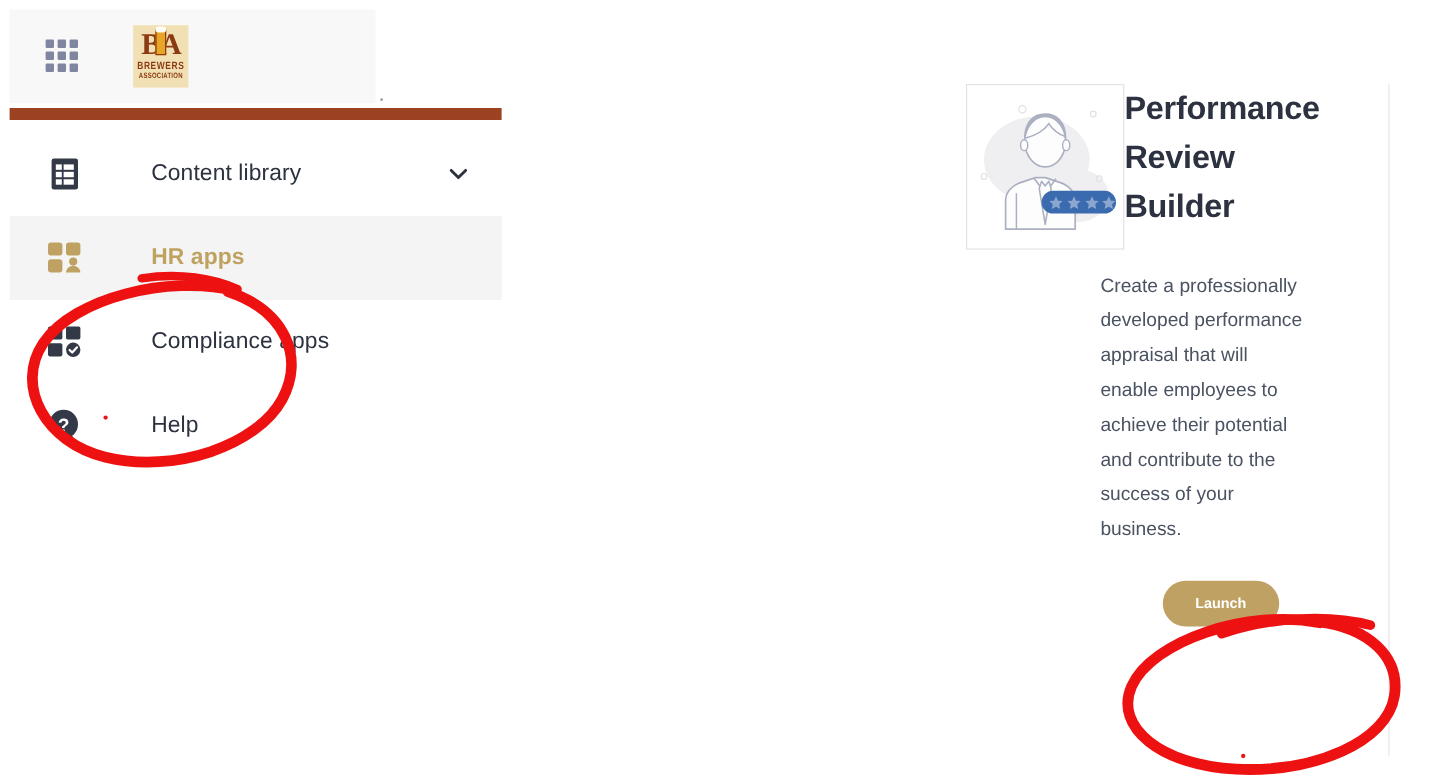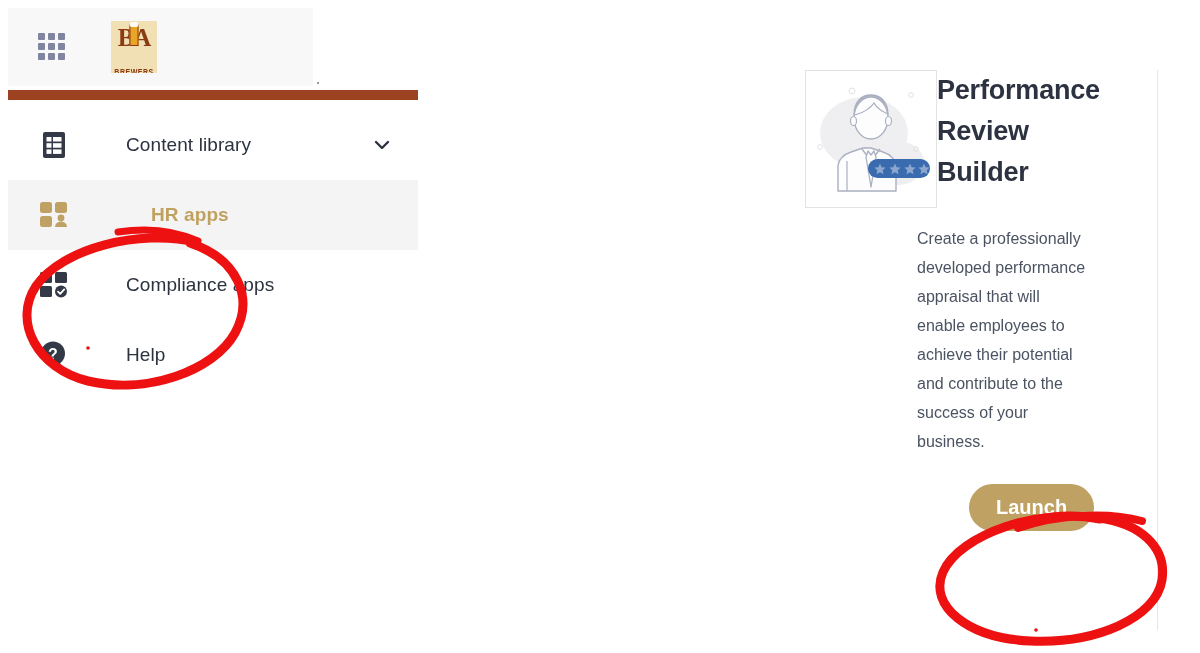--- a/index.html
+++ b/index.html
@@ -19,21 +19,21 @@
     background: #f8f8f8; display: flex; align-items: center;
   }
   .waffle { margin-left: 30px; width: 28px; height: 28px;
     display: grid; grid-template-columns: repeat(3, 7px); grid-template-rows: repeat(3, 7px);
     gap: 3px; }
   .waffle i { display: block; width: 7px; height: 7px; background: #8086a0; border-radius: 1px; }
 
   .brand-logo {
     margin-left: 45px; width: 46px; height: 52px;
     background: #f2e0b5; position: relative; overflow: hidden;
-    display: flex; flex-direction: column; align-items: center; justify-content: flex-start; gap: 16px;
+    display: flex; flex-direction: column; align-items: center; justify-content: flex-start;
   }
   .brand-ba { font-family: "Liberation Serif", serif; font-weight: bold;
     font-size: 25px; color: #8c3a12; line-height: 1; margin-top: 4px; letter-spacing: -1px;
     position: relative; }
   .brand-glass { position: absolute; left: 50%; top: 3px; transform: translateX(-50%);
     width: 9px; height: 22px; background: #e8a526; border: 1px solid #8c3a12; }
   .brand-glass::before { content: ""; position: absolute; left: -1px; top: -3px;
     width: 9px; height: 5px; background: #fdfbf2; border-radius: 3px; }
   .brand-sub1 { font-family: "Liberation Sans", sans-serif; font-size: 7px; font-weight: bold;
     color: #8c3a12; letter-spacing: 0.5px; margin-top: 2px; transform: scaleY(1.25); }
@@ -42,42 +42,42 @@
   .brand-dot { position: absolute; right: -6px; bottom: 2px; width: 2px; height: 2px; background: #999; }
 
   .brown-rule { position: absolute; left: 0; top: 90px; width: 410px; height: 10px;
     background: #9c4221; }
 
   .nav-list { position: absolute; left: 0; top: 110px; width: 410px; }
   .nav-item {
     position: relative; display: flex; align-items: center;
     height: 70px; padding-left: 26px; cursor: pointer;
   }
-  .nav-item.active { background: #f4f4f4; gap: 25px; }
+  .nav-item.active { background: #f4f4f4; }
   .nav-ico { width: 40px; flex: 0 0 40px; display: flex; align-items: center; justify-content: center; }
   .nav-label { margin-left: 52px; font-size: 19px; color: #2c3240; letter-spacing: .1px; }
   .nav-item.active .nav-label { color: #bfa160; font-weight: bold; }
   .chev { position: absolute; right: 30px; top: 50%; transform: translateY(-50%);
     width: 14px; height: 14px; }
 
   
   .app-card { position: absolute; left: 805px; top: 70px; width: 352px; }
   .card-row { display: flex; }
   .thumb { width: 132px; height: 138px; flex: 0 0 132px;
     background: #ffffff; border: 1px solid #e3e3e3; }
   .card-title { font-size: 27px; line-height: 41px; font-weight: bold;
     color: #2c3240; width: 175px; letter-spacing: -0.2px; }
   .card-desc { width: 175px; margin-left: 112px; margin-top: 16px;
     font-size: 16px; line-height: 29px; color: #4b5362; }
   .launch-wrap { margin-left: 164px; margin-top: 28px; }
   .launch-btn {
     display: inline-block; background: #bfa263; color: #ffffff;
     border: none; border-radius: 24px; padding: 12px 27px;
     font-family: "Liberation Sans", sans-serif;
-    font-size: 20px; font-weight: bold; cursor: pointer;
+    font-size: 12px; font-weight: bold; cursor: pointer;
   }
   .vdivider { position: absolute; left: 1157px; top: 70px; width: 1px; height: 560px;
     background: #e6e6e6; }
 
   
   .ink { position: absolute; left: 0; top: 0; width: 1200px; height: 653px;
     pointer-events: none; }
 </style>
 </head>
 <body>

